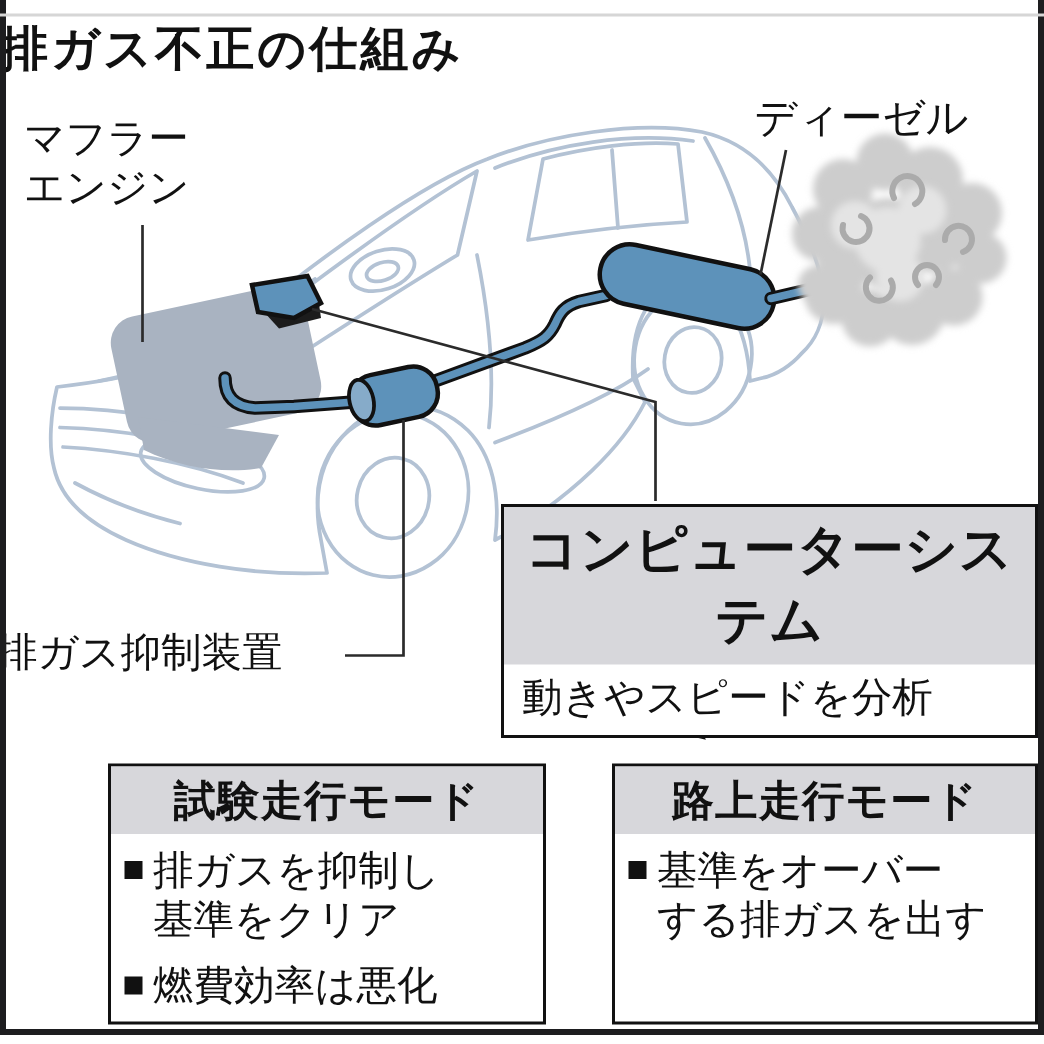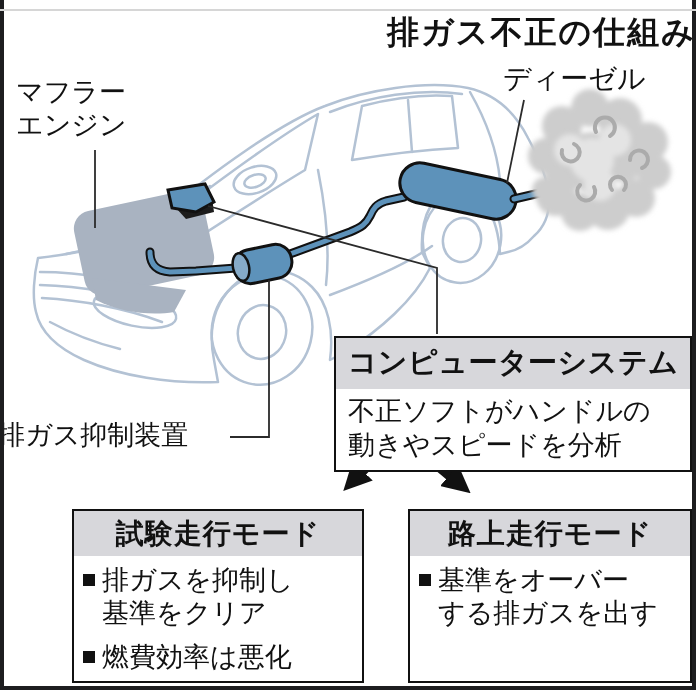--- a/index.html
+++ b/index.html
@@ -7,36 +7,36 @@
     position:relative;width:696px;height:696px;background:#fff;overflow:hidden;
     font-family:"Liberation Sans","DejaVu Sans",sans-serif;color:var(--ink,#111);
   }
   
   .frame-left{position:absolute;left:0;top:0;width:4px;height:690px;background:#1d1d1f;z-index:6;}
   .frame-right{position:absolute;left:692px;top:0;width:4px;height:690px;background:#1d1d1f;z-index:6;}
   .frame-bottom{position:absolute;left:0;top:686px;width:696px;height:4px;background:#1d1d1f;z-index:6;}
   .frame-top{position:absolute;left:0;top:9px;width:696px;height:2px;background:#d6d6d6;z-index:6;}
 
   .title{
-    position:absolute;left:0;top:11px;width:100%;text-align:right;
+    position:absolute;left:0;top:11px;width:100%;text-align:left;
     font-size:32px;font-weight:bold;letter-spacing:2px;z-index:4;
   }
   .art{position:absolute;left:0;top:0;z-index:1;}
 
   .label{position:absolute;z-index:4;font-size:27px;line-height:33px;white-space:nowrap;}
   .engine-label{left:16px;top:76px;}
   .muffler-label{left:503px;top:62px;font-size:28px;}
   .suppressor-label{left:-2px;top:419px;}
 
   .computer-box{
     position:absolute;left:334px;top:336px;width:358px;z-index:4;
     background:#fff;border:2px solid var(--ink,#111);box-sizing:border-box;
   }
   .cb-header{
-    background:var(--box-header-gray,#d7d7db);font-size:29px;font-weight:bold;
+    background:var(--box-header-gray,#d7d7db);font-size:35px;font-weight:bold;
     text-align:center;padding:5px 2px 6px 2px;letter-spacing:0.5px;
   }
   .cb-body{font-size:27px;line-height:34px;padding:5px 4px 8px 12px;}
 
   .mode-box{
     position:absolute;top:509px;z-index:4;background:#fff;
     border:2px solid var(--ink,#111);box-sizing:border-box;height:174px;
   }
   .mode-box.test{left:48px;width:292px;margin-left:24px;}
   .mode-box.road{left:408px;width:284px;}
@@ -207,21 +207,20 @@
     <div>エンジン</div>
   </div>
 
   <div class="label muffler-label">ディーゼル</div>
 
   <div class="label suppressor-label">排ガス抑制装置</div>
 
   <div class="computer-box">
     <div class="cb-header">コンピューターシステム</div>
     <div class="cb-body">
-      <div>不正ソフトがハンドルの</div>
       <div>動きやスピードを分析</div>
     </div>
   </div>
 
   <div class="mode-box test">
     <div class="mb-header">試験走行モード</div>
     <div class="mb-body">
       <div class="bullet">
         <span class="sq"></span>
         <div>

